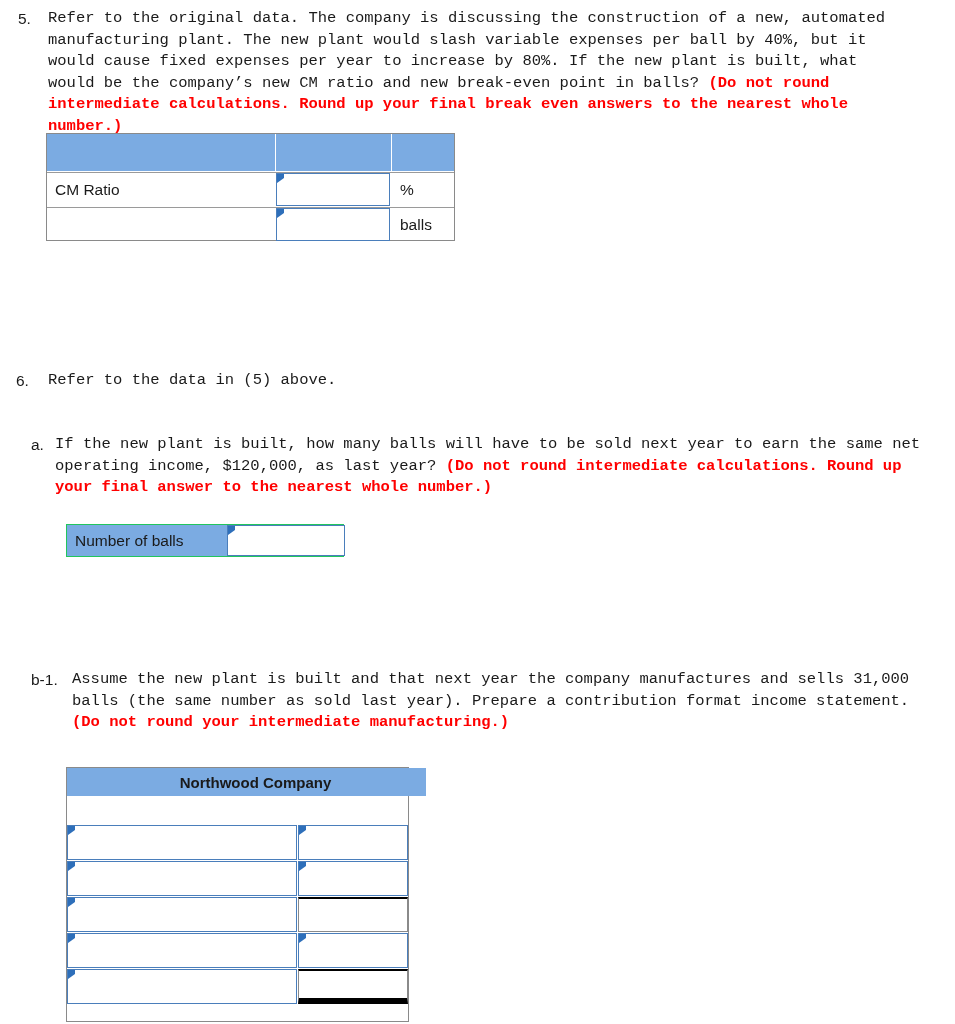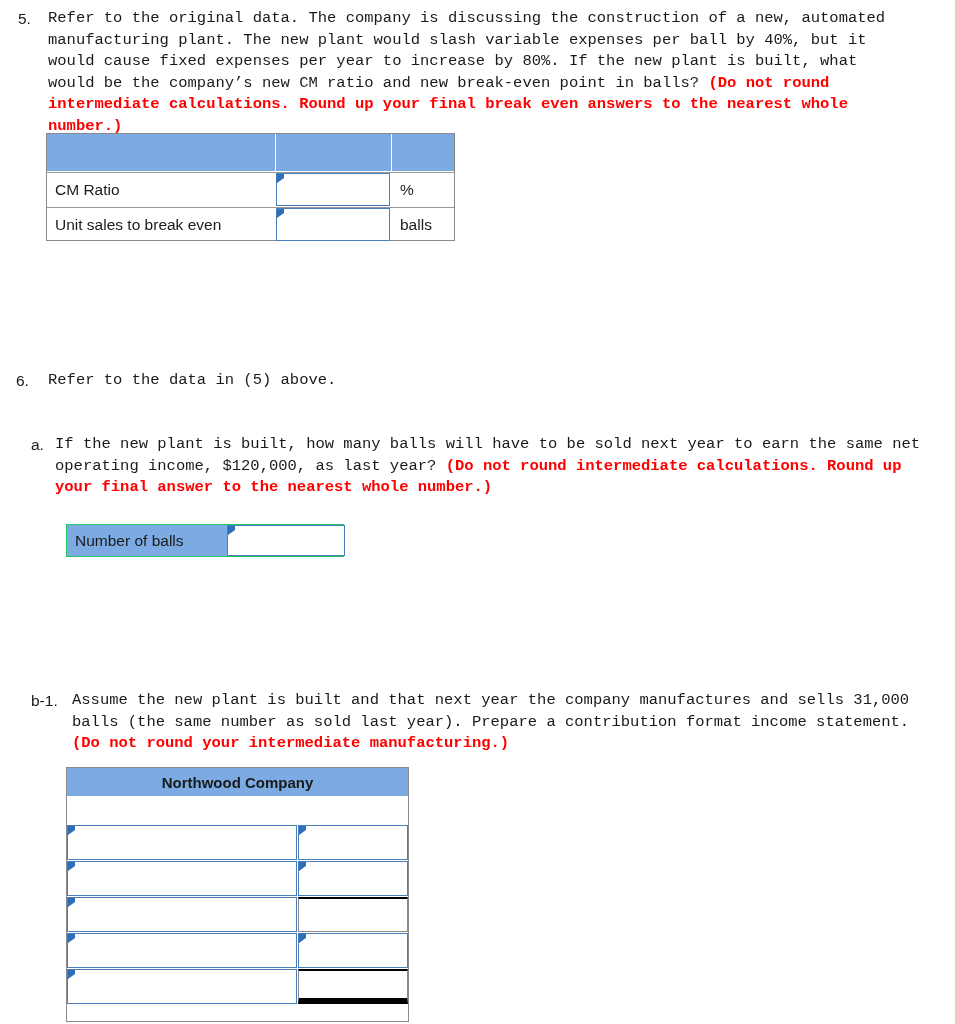--- a/index.html
+++ b/index.html
@@ -47,21 +47,21 @@
   
   #q6 { position: absolute; left: 16px; top: 370px; width: 880px; }
   #q6 .q-num { width: 32px; }
 
   
   #q6a { position: absolute; left: 31px; top: 434px; width: 890px; }
   #q6a .q-num { width: 24px; }
   #q6a .q-body { width: 850px; }
 
   
-  #qb1 { position: absolute; left: 31px; top: 690px; width: 890px; }
+  #qb1 { position: absolute; left: 31px; top: 669px; width: 890px; }
   #qb1 .q-num { width: 41px; }
   #qb1 .q-body { width: 840px; }
   .cell-label {
     font-size: 15.5px;
     color: #1a1a1a;
     padding-left: 8px;
     display: flex;
     align-items: center;
     box-sizing: border-box;
   }
@@ -148,20 +148,21 @@
   }
   #table2 .t-head {
     position: absolute; left: 0; width: 341px; height: 28px;
     background: #7babe2;
     font-size: 15px;
     font-weight: bold;
     color: #1a1a1a;
     display: flex;
     align-items: center;
     justify-content: center;
+    padding-left: 18px;
   }
   #table2 .th1 { top: 0px; }
   #table2 .th2 { top: 29px; border-top: 1px solid #8a8a8a; height:27px; }
 
   #table2 .drow { position: absolute; left: 0; width: 341px; height: 35px; }
   #table2 .dr1 { top: 57px; }
   #table2 .dr2 { top: 93px; }
   #table2 .dr3 { top: 129px; }
   #table2 .dr4 { top: 165px; }
   #table2 .dr5 { top: 201px; }
@@ -192,21 +193,20 @@
     <div class="lbl cell-label">CM Ratio</div>
     <div class="val dd-box">
       <span class="tri"></span>
       <span></span>
     </div>
     <div class="unit cell-label">%</div>
   </div>
 
   <div class="row row2">
     <div class="row-sep"></div>
-    <div class="lbl cell-label">Unit sales to break even</div>
     <div class="val dd-box">
       <span class="tri"></span>
       <span></span>
     </div>
     <div class="unit cell-label">balls</div>
   </div>
 </div>
 
 <div class="q-block" id="q6">
   <div class="q-num">6.</div>

